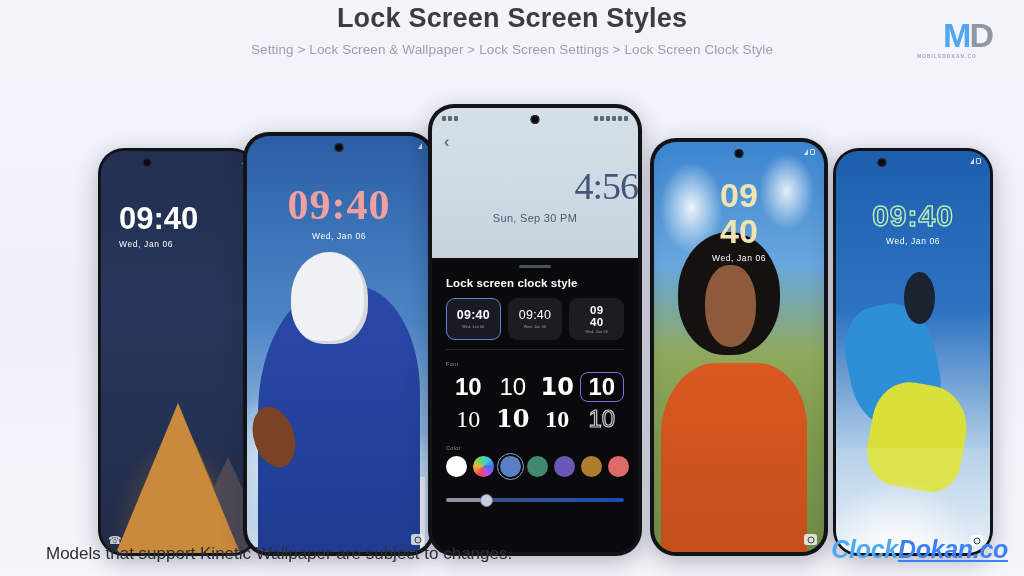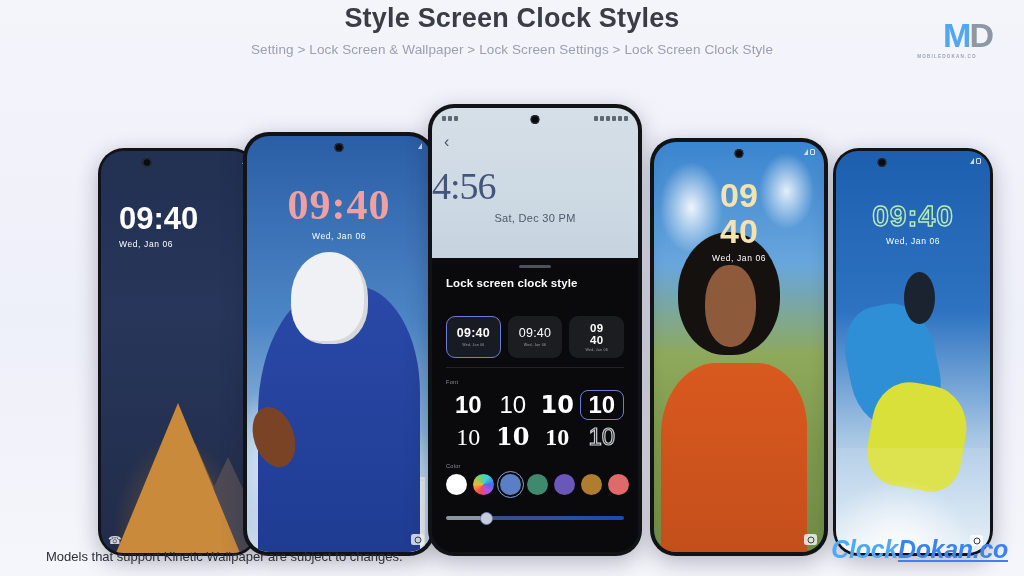--- a/index.html
+++ b/index.html
@@ -22,21 +22,21 @@
 
   
   .md-logo { position:absolute; top:18px; right:32px; text-align:center; width:90px; }
   .md-mark { font-size:34px; font-weight:800; line-height:34px; letter-spacing:-2px;text-align:right; }
   .md-m { color:#53a7f0; }
   .md-d { color:#8e97a4; }
   .md-sub { font-size:4.6px; color:#9aa3b0; letter-spacing:1.2px; margin-top:2px; font-weight:600; }
 
   
   .footnote {
-    position:absolute; left:14px; bottom:12px; font-size:13px; color:#2c2f36; font-weight:500;padding-left:32px;
+    position:absolute; left:14px; bottom:12px; font-size:17px; color:#2c2f36; font-weight:500;padding-left:32px;
   }
   .watermark {
     position:absolute; right:16px; bottom:12px; font-size:25px; font-style:italic; font-weight:700;
     letter-spacing:-.3px;
   }
   .wm-a { color:#4fa8f5; }
   .wm-b { color:#3b82f6;text-decoration:underline; }
 
   
   .stage { position:absolute; left:0; top:0; width:1024px; height:576px; }
@@ -149,30 +149,30 @@
     height:150px; width:100%;
     background:linear-gradient(180deg,#d5dfe7 0%, #cdd9e3 60%, #c6d3de 100%);
     position:relative;
   }
   .prev-status { position:absolute; top:4px; width:100%; height:12px;
      display:flex; justify-content:space-between; padding:0 10px; align-items:center;}
   .dot-row { display:flex; gap:2px; }
   .gdot { width:4px;height:5px;background:#5d6875;border-radius:1px; }
   .back-arrow { position:absolute; top:26px; left:12px; font-size:16px; color:#4a5564; line-height:1; }
   .prev-clock {
-    position:absolute; top:56px; width:100%; text-align:left;
+    position:absolute; top:56px; width:100%; text-align:right;
     font-size:38px; color:#44557b; font-weight:400; letter-spacing:-1px;
     font-family:"Liberation Serif", serif;
   }
   .prev-date { position:absolute; top:104px; width:100%; text-align:center;
     font-size:11px; color:#4d5a6c; letter-spacing:.3px; }
 
   .sheet { background:#0a0a0c; padding:0 14px 8px; position:relative; height:calc(100% - 150px); }
   .grabber { width:32px;height:3px;background:#4d525b;border-radius:2px;margin:7px auto 9px; }
-  .sheet-title { color:#fff; font-size:11.5px; font-weight:700; margin-bottom:27px; letter-spacing:.1px;}
+  .sheet-title { color:#fff; font-size:11.5px; font-weight:700; margin-bottom:9px; letter-spacing:.1px;}
 
   .style-row { display:flex; gap:7px; }
   .style-card {
     flex:1; height:42px; background:#1c1d20; border-radius:9px;
     border:1.4px solid transparent; display:flex; flex-direction:column;
     align-items:center; justify-content:center; position:relative;
   }
   .style-card.sel { border-color:#6b7dd6; background:#181a24; }
   .sc-time { color:#fff; font-size:12.5px; line-height:1.05; letter-spacing:.2px; }
   .sc-time.bold { font-weight:700; }
@@ -213,21 +213,21 @@
   .track-l { height:4px; border-radius:2px; background:#8d93a0; }
   .track-r { height:4px; border-radius:2px; flex:1;
              background:linear-gradient(90deg,#3a4f82 0%, #2b4fa0 55%, #1f47b4 100%); }
   .knob { width:13px;height:13px;border-radius:50%;background:#c8cddb;
           border:1.6px solid #6e7fc0; margin:0 -2px; z-index:2; }
 </style>
 </head>
 <body>
 
 <div class="header">
-  <div class="title">Style Screen Clock Styles</div>
+  <div class="title">Lock Screen Screen Styles</div>
   <div class="breadcrumb">Setting &gt; Lock Screen &amp; Wallpaper &gt; Lock Screen Settings &gt; Lock Screen Clock Style</div>
 </div>
 
 <div class="md-logo">
   <div class="md-mark">
     <span class="md-m">M</span><span class="md-d">D</span>
   </div>
   <div class="md-sub">MOBILEDOKAN.CO</div>
 </div>
 
@@ -343,21 +343,21 @@
                 <span class="gdot"></span>
                 <span class="gdot"></span>
               <span class="gdot"></span>
                 <span class="gdot"></span>
                 <span class="gdot"></span>
             </div>
           </div>
           <div class="punch"></div>
           <div class="back-arrow">‹</div>
           <div class="prev-clock">4:56</div>
-          <div class="prev-date">Sat, Dec 30  PM</div>
+          <div class="prev-date">Sun, Sep 30  PM</div>
         </div>
 
         <div class="sheet">
           <div class="grabber"></div>
           <div class="sheet-title">Lock screen clock style</div>
 
           <div class="style-row">
             <div class="style-card sel">
               <div class="sc-time bold">09:40</div>
               <div class="sc-date">Wed, Jan 06</div>

